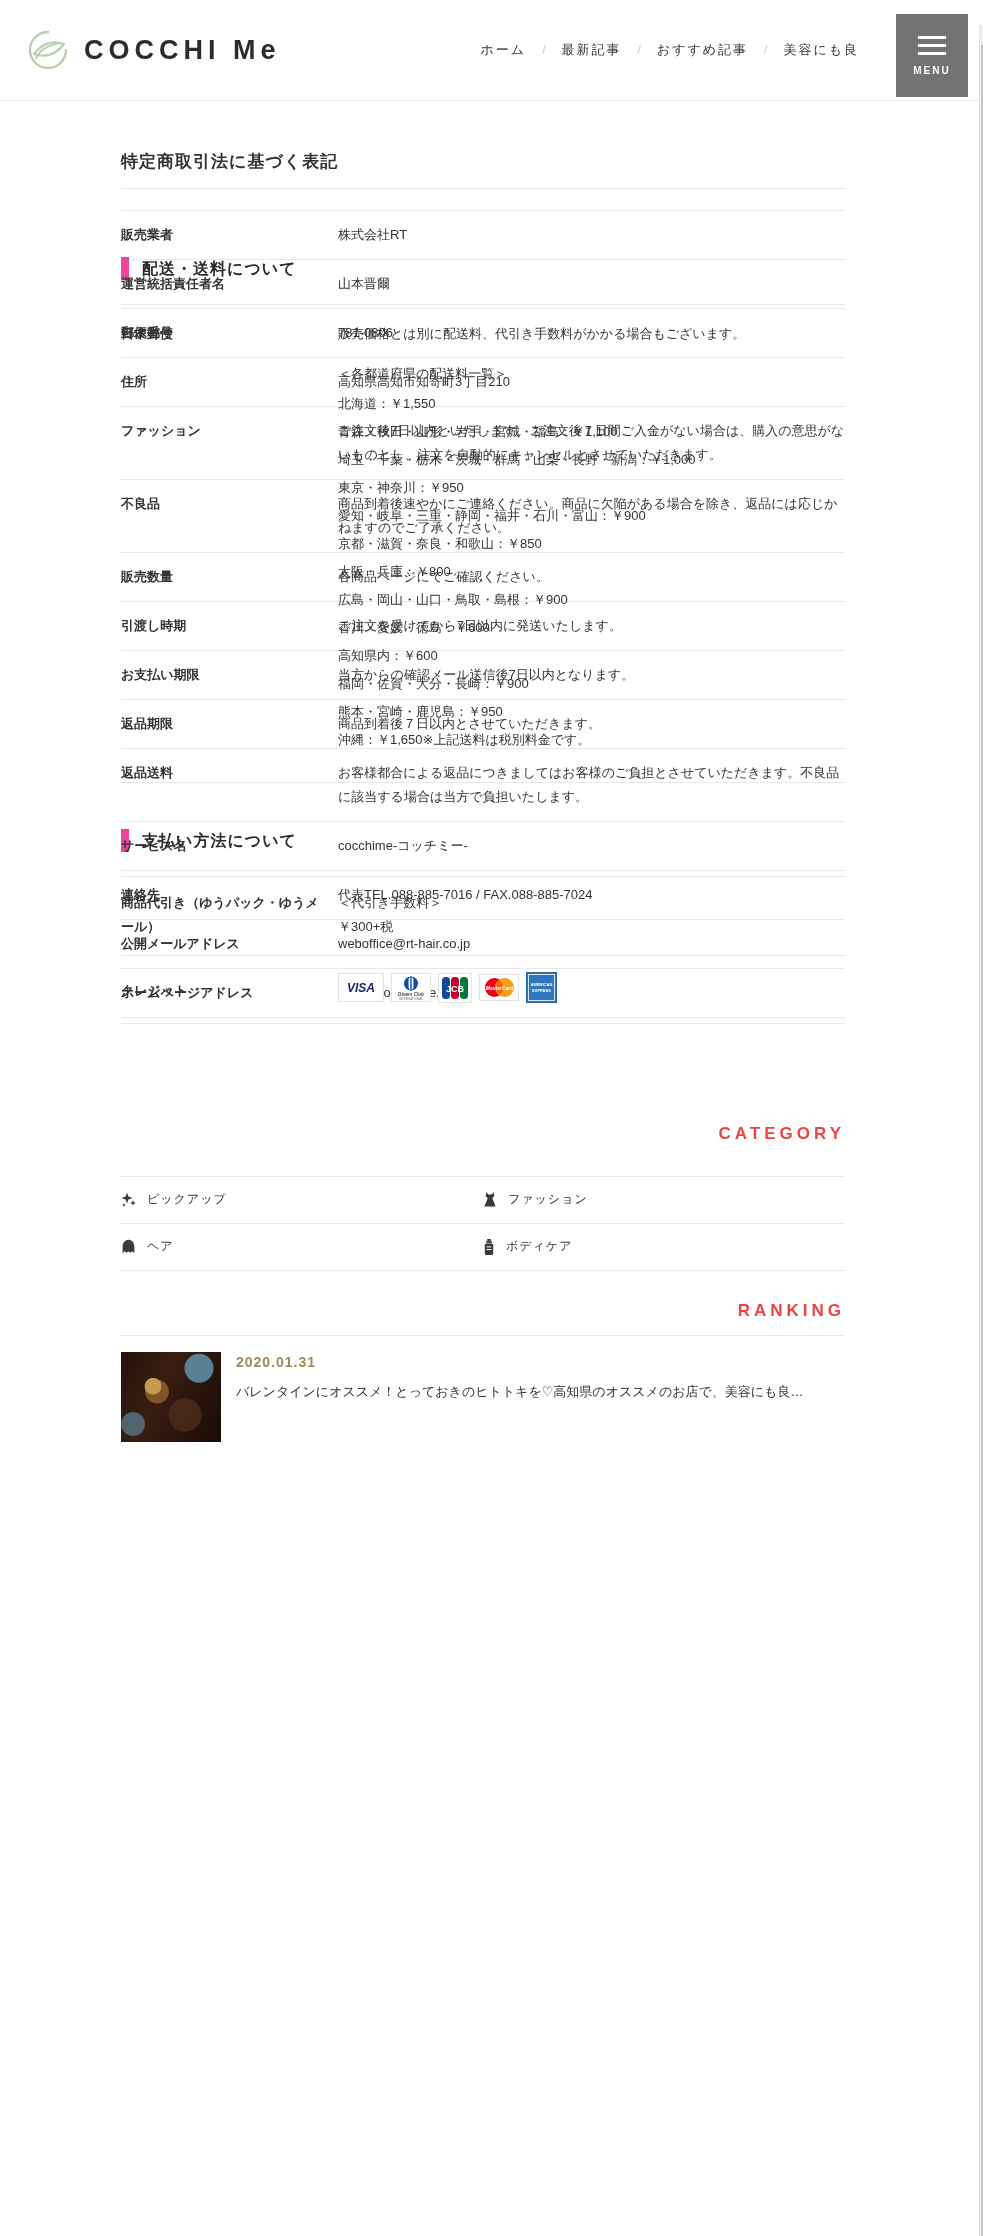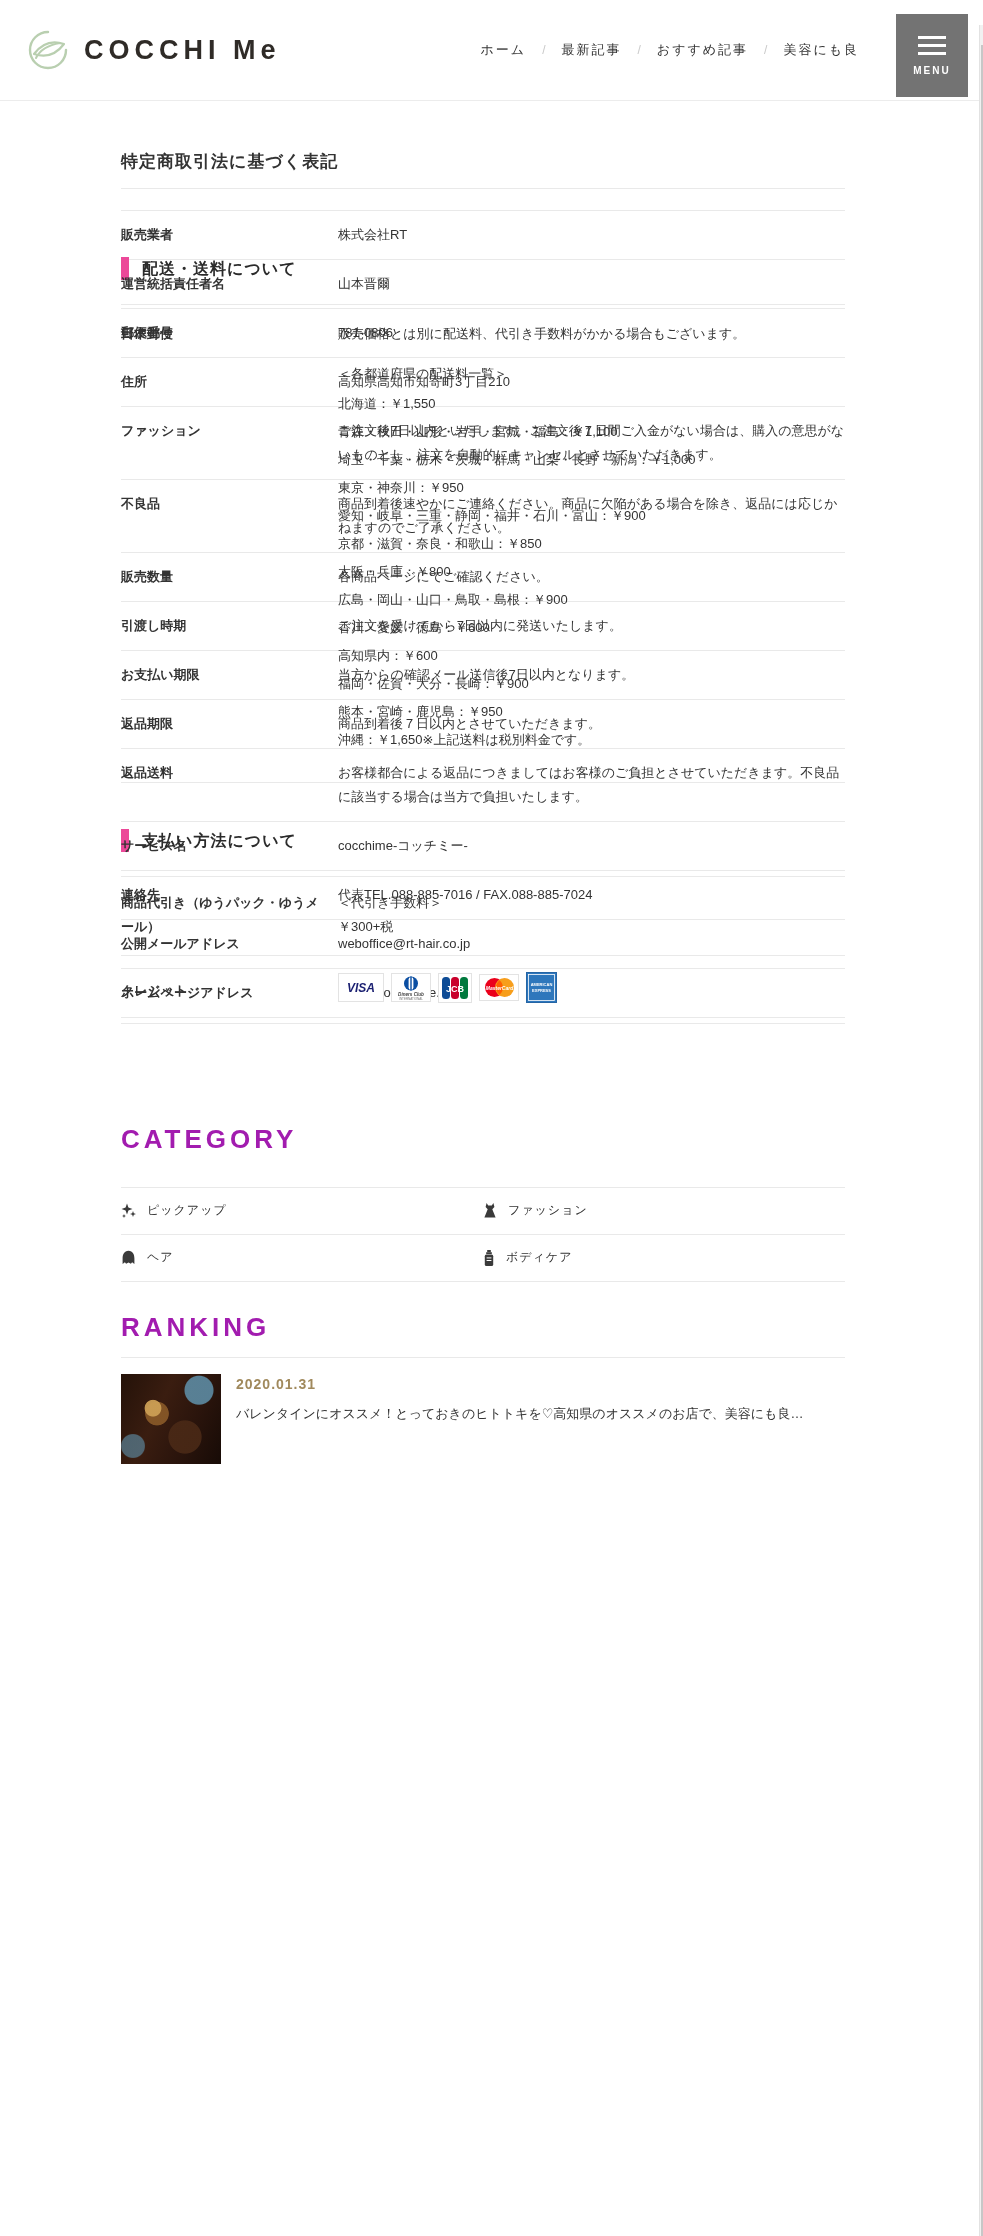--- a/index.html
+++ b/index.html
@@ -47,21 +47,21 @@
   .fee-list{margin-top:4px;}
   .fee{line-height:28px;}
 
   .pay-heading{margin-top:48px;}
   .cod-row{padding:14px 0 16px;}
   .credit-row{padding:16px 0 20px;align-items:flex-end;}
   .cards{display:flex;align-items:center;gap:7px;}
   .card{display:block;}
   .card svg{display:block;}
 
-  h2.big-heading{margin:100px 0 0;font-size:26px;font-weight:bold;letter-spacing:4px;color:#a21caf;}
+  h2.big-heading{margin:100px 0 0;font-size:17px;font-weight:bold;letter-spacing:4px;color:#ef4444;text-align:right;}
   .cat-hr{margin-top:32px;}
   .cat-grid{display:grid;grid-template-columns:1fr 1fr;}
   .cat-cell{display:flex;align-items:center;gap:11px;border-bottom:1px solid #e9e9e9;padding:14px 0 15px;font-size:12px;color:#333;cursor:pointer;letter-spacing:1px;}
   .cat-cell svg{flex-shrink:0;}
 
   h2.rank-heading{margin-top:30px;}
   .rank-hr{margin-top:14px;}
   .rank-item{display:flex;gap:15px;margin-top:16px;cursor:pointer;}
   .thumb{width:100px;height:90px;flex-shrink:0;
     background:

